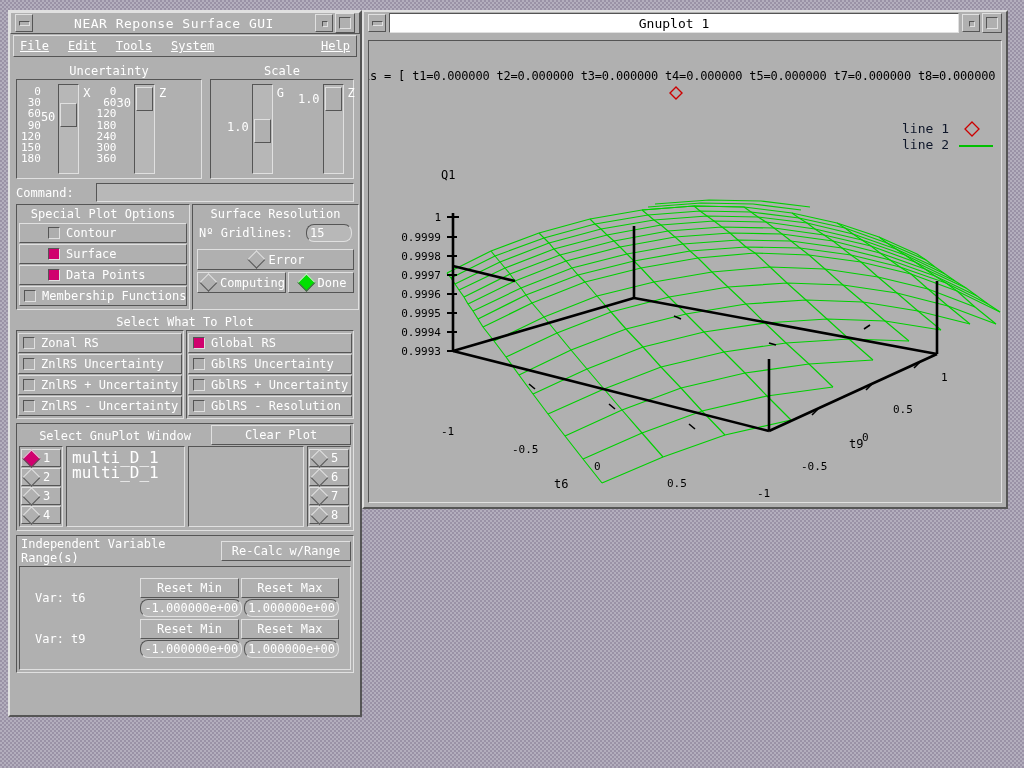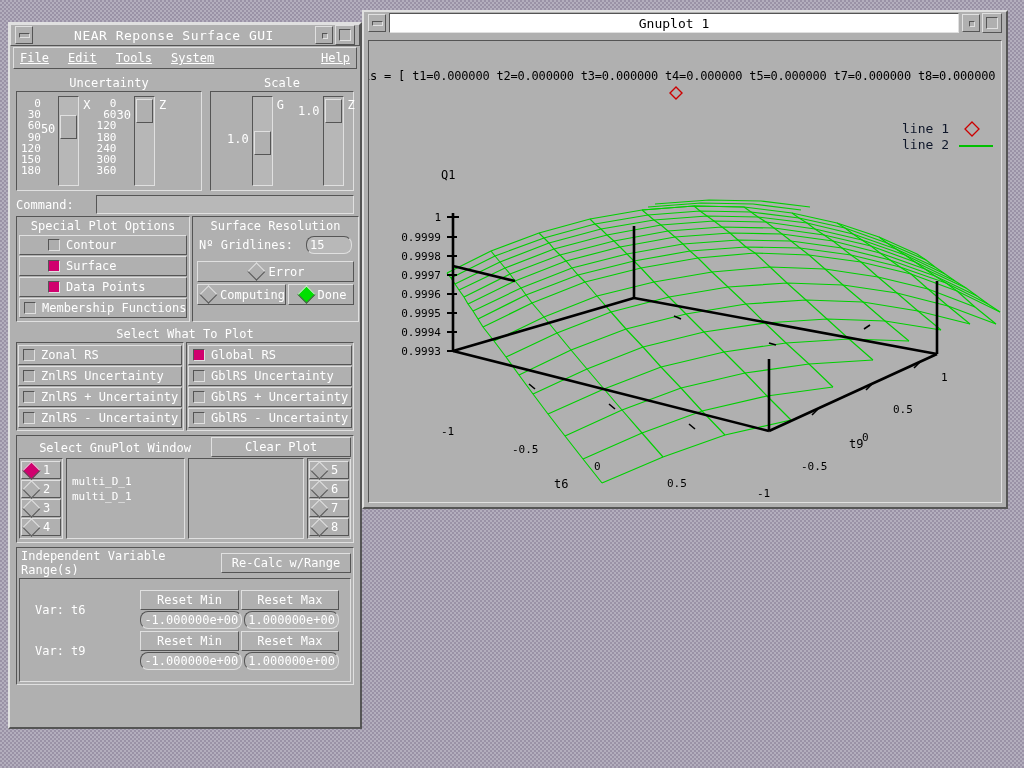--- a/index.html
+++ b/index.html
@@ -13,21 +13,21 @@
     background-size:4px 4px;
     background-position:0 0,2px 2px;
     position:relative;
   }
   
   .out{border-top:2px solid #e0e0e0;border-left:2px solid #e0e0e0;border-right:2px solid #555;border-bottom:2px solid #555;}
   .out1{border-top:1px solid #e0e0e0;border-left:1px solid #e0e0e0;border-right:1px solid #555;border-bottom:1px solid #555;}
   .in1 {border-top:1px solid #555;border-left:1px solid #555;border-right:1px solid #e0e0e0;border-bottom:1px solid #e0e0e0;}
 
   
-  #gui{position:absolute;left:8px;top:10px;width:350px;height:703px;background:#b0b0b0;margin-top:12px;}
+  #gui{position:absolute;left:8px;top:10px;width:350px;height:703px;background:#b0b0b0;}
   #gui-titlebar{height:22px;display:flex;align-items:center;padding:2px 3px;box-sizing:border-box;}
   #gui-title{flex:1;text-align:center;font-size:13px;color:#fff;letter-spacing:.5px;}
   .tbtn{width:16px;height:16px;background:#b0b0b0;margin:0 1px;position:relative;}
   .menubar{height:22px;display:flex;align-items:center;padding:0 6px;box-sizing:border-box;margin:1px 3px;}
   .menubar .mi{font-size:12px;color:#fff;margin-right:19px;cursor:default;}
   .menubar .mi u{text-decoration:underline;}
   .menubar .spacer{flex:1;}
   .body{padding:2px 4px;}
 
   .grouplbl{text-align:center;font-size:12px;color:#fff;padding:2px 0 1px;}
@@ -56,21 +56,21 @@
   .diamond.pink{background:#d0006e;}
 
   .two{display:flex;margin:1px 2px 2px;}
   .col{flex:1;}
 
   .numfield{background:#b8b8b8;font-size:12px;color:#fff;padding:1px 3px;border-radius:8px;}
 
   .btn{background:#b0b0b0;font-size:12px;color:#fff;text-align:center;padding:2px 4px;cursor:default;}
 
   
-  .listbox{background:#b0b0b0;font-size:11px;color:#fff;padding:15px 5px;overflow:hidden;}
+  .listbox{background:#b0b0b0;font-size:16px;color:#fff;padding:3px 5px;overflow:hidden;}
   .listbox div{line-height:15px;white-space:nowrap;}
 
   
   #gp{position:absolute;left:362px;top:10px;width:642px;height:495px;background:#b0b0b0;}
   #gp-titlebar{height:22px;display:flex;align-items:center;padding:2px 3px;box-sizing:border-box;}
   #gp-title{flex:1;text-align:center;font-size:13px;color:#000;}
   #gp-canvas{position:absolute;left:4px;top:28px;right:4px;bottom:4px;overflow:hidden;}
   #plot-title{position:absolute;left:-6px;top:28px;font-size:12px;color:#000;white-space:nowrap;letter-spacing:-0.2px;}
   .legend{position:absolute;font-size:13px;color:#0f172a;}
 </style>
@@ -245,21 +245,21 @@
           <div class="cbrow out1">
             <div class="cbox in1 off"></div>
             <span class="cblabel">GblRS Uncertainty</span>
           </div>
           <div class="cbrow out1">
             <div class="cbox in1 off"></div>
             <span class="cblabel">GblRS + Uncertainty</span>
           </div>
           <div class="cbrow out1">
             <div class="cbox in1 off"></div>
-            <span class="cblabel">GblRS - Uncertainty</span>
+            <span class="cblabel">GblRS - Resolution</span>
           </div>
         </div>
       </div>
     </div>
 
     <div style="margin:4px 2px 0;" class="in1">
       <div style="display:flex;align-items:center;padding:1px 2px;">
         <div class="grouplbl" style="flex:1;">Select GnuPlot Window</div>
         <div class="btn out1" style="width:130px;">Clear Plot</div>
       </div>

